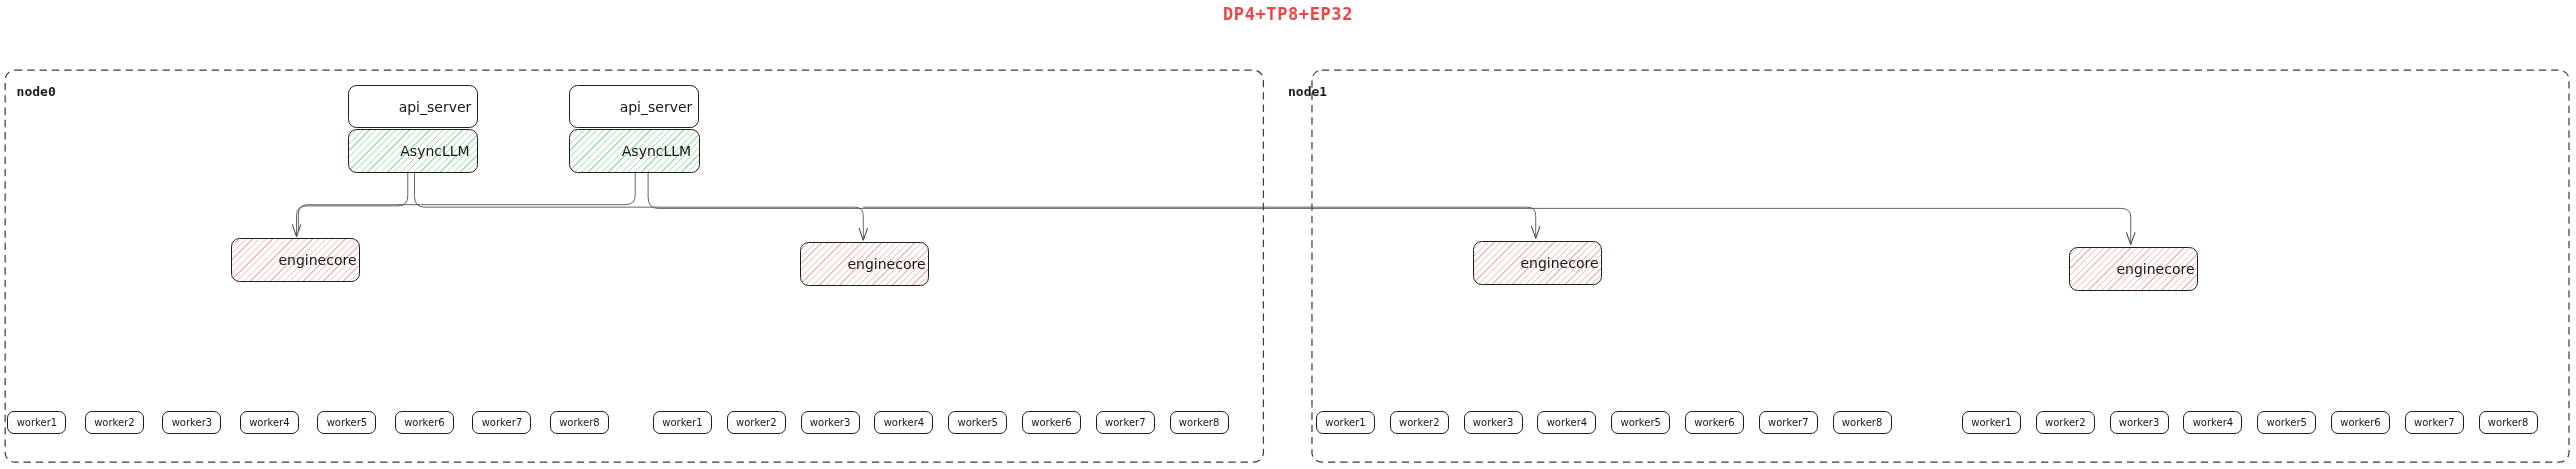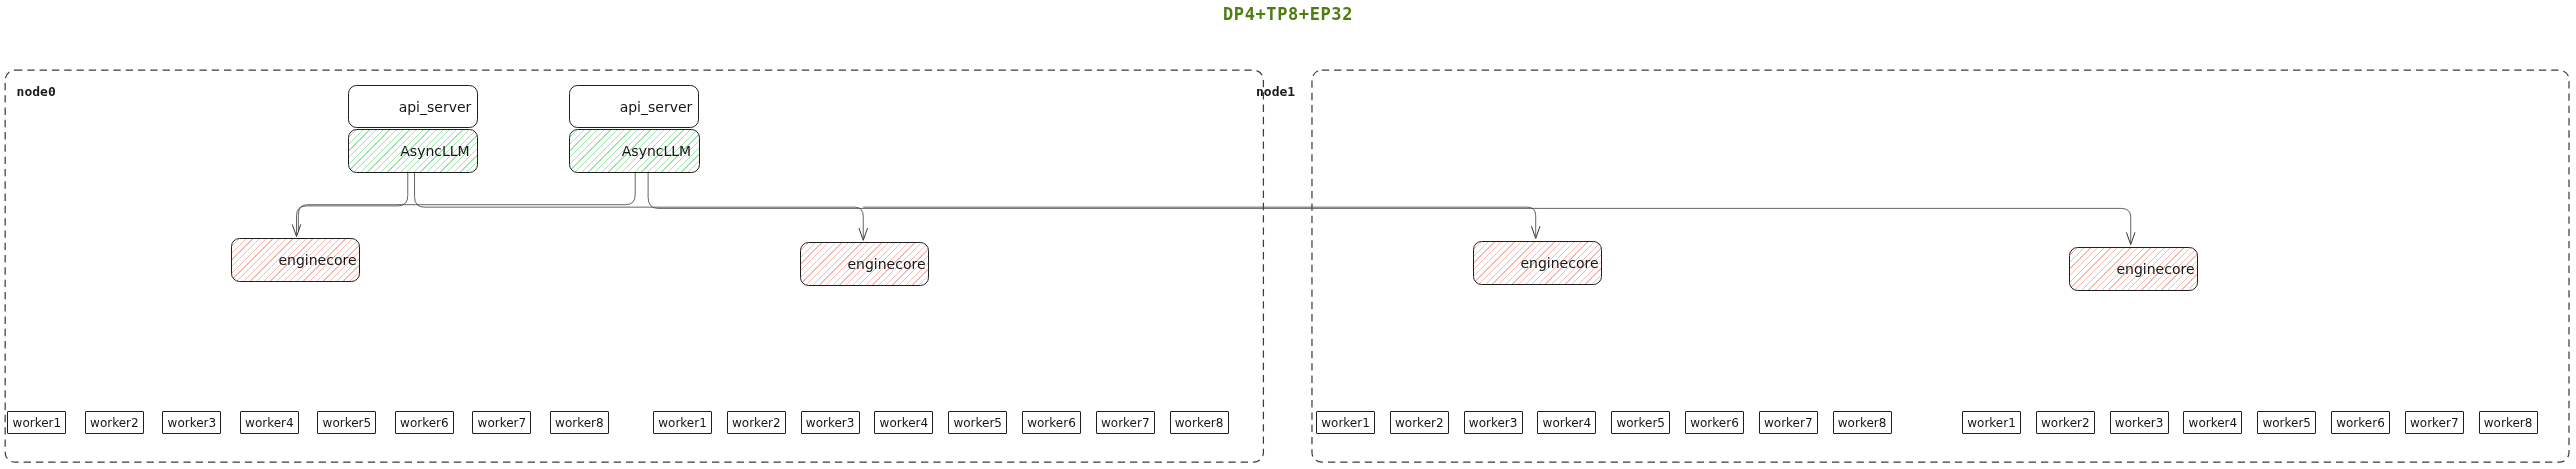--- a/index.html
+++ b/index.html
@@ -17,21 +17,21 @@
     background:#ffffff;
     font-family:"DejaVu Sans", sans-serif;
     color:var(--ink);
     overflow:hidden;
   }
   .title{
     position:absolute;top:3.7px;left:0;right:0;
     text-align:center;
     font-family:"DejaVu Sans Mono", monospace;
     font-size:17px;font-weight:600;letter-spacing:0.6px;
-    color:#4d7c0f;
+    color:#ef4444;
   }
   .node-label{
     position:absolute;
     font-family:"DejaVu Sans Mono", monospace;
     font-size:13px;font-weight:600;color:#1a1a1a;
   }
   .box{
     position:absolute;
     box-sizing:border-box;
     border:1.2px solid var(--border);
@@ -55,24 +55,24 @@
   .worker-group{
     position:absolute;top:411px;height:23.4px;
     display:flex;flex-direction:row;
   }
   .worker-group.wide-gap{gap:18.5px;}
   .worker-group.narrow-gap{gap:14.8px;}
   .worker-box{
     box-sizing:border-box;
     width:59px;height:23.4px;
     border:1.2px solid var(--border);
-    border-radius:1px;
+    border-radius:7px;
     background:#ffffff;
     display:flex;align-items:center;justify-content:center;
-    font-size:12px;color:var(--ink);
+    font-size:10px;color:var(--ink);
     flex:0 0 auto;
   }
   svg.overlay{position:absolute;left:0;top:0;pointer-events:none;}
 </style>
 </head>
 <body>
 
 <div id="canvas">
 
   <div class="title">DP4+TP8+EP32</div>
@@ -97,21 +97,21 @@
 
     <g stroke="#333333" stroke-width="1.6" fill="none">
       <path d="M474,365 L481,385 L488,365"></path>
       <path d="M1396,371 L1403,391 L1410,371"></path>
       <path d="M2490,368 L2497,388 L2504,368"></path>
       <path d="M3458,378 L3465,398 L3472,378"></path>
     </g>
   </svg>
 
   <div class="node-label" style="left:16.6px;top:84px;">node0</div>
-  <div class="node-label" style="left:1256px;top:84px;">node1</div>
+  <div class="node-label" style="left:1288px;top:84px;">node1</div>
 
   <div class="box" style="left:348px;top:85px;width:130px;height:43px;">api_server</div>
   <div class="box hatch-green" style="left:348px;top:129px;width:130px;height:44px;">AsyncLLM</div>
 
   <div class="box" style="left:569px;top:85px;width:130px;height:43px;">api_server</div>
   <div class="box hatch-green" style="left:569px;top:129px;width:131px;height:44px;">AsyncLLM</div>
 
   <div class="box hatch-red" style="left:231px;top:238px;width:129px;height:44px;">enginecore</div>
   <div class="box hatch-red" style="left:800px;top:242px;width:129px;height:44px;">enginecore</div>
   <div class="box hatch-red" style="left:1473px;top:241px;width:129px;height:44px;">enginecore</div>

